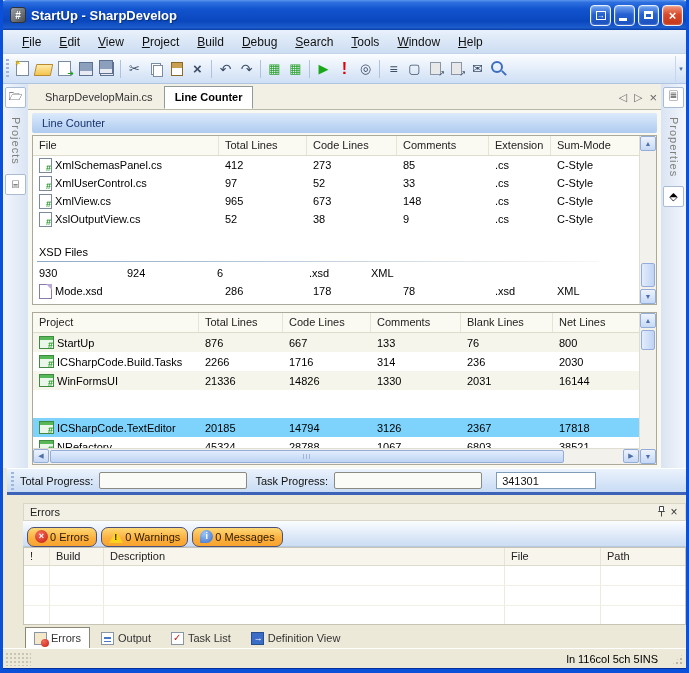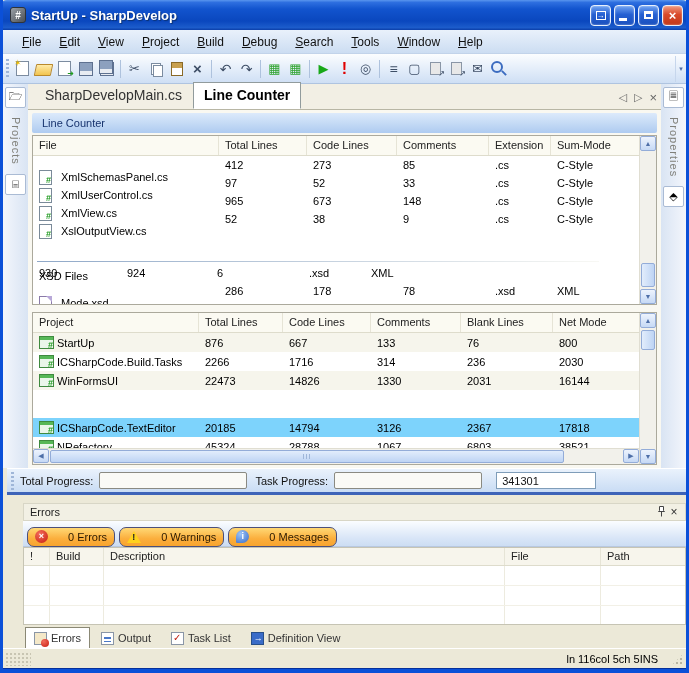--- a/index.html
+++ b/index.html
@@ -70,21 +70,21 @@
   
   .main{position:absolute;left:0;top:84px;width:683px;height:384px;display:flex;}
   .side-strip{width:25px;background:linear-gradient(90deg,#F3F6FC,#D9E4F3);display:flex;flex-direction:column;align-items:center;}
   .side-strip.right{background:linear-gradient(270deg,#F3F6FC,#D9E4F3);}
   .side-icon{width:21px;height:21px;margin:3px 0;border:1px solid #AABBD4;border-radius:2px;
     background:#fff;display:flex;align-items:center;justify-content:center;font-size:11px;}
   .vlabel{writing-mode:vertical-rl;font-size:11px;color:#80807A;margin:6px 0;letter-spacing:1px;}
   .center{flex:1;display:flex;flex-direction:column;background:#F9F8F1;min-width:0;}
   
   .tabstrip{height:26px;background:#F2EFE4;border-bottom:1px solid #B8B6A4;display:flex;align-items:flex-end;padding-left:6px;}
-  .doc-tab{padding:4px 10px 5px;font-size:14px;color:#333;border:1px solid transparent;}
+  .doc-tab{padding:4px 10px 5px;font-size:11px;color:#333;border:1px solid transparent;}
   .doc-tab.active{background:#FFFFFF;border:1px solid #919B9C;border-bottom:1px solid #fff;font-weight:bold;color:#000;}
   .tabnav{margin-left:auto;display:flex;align-items:center;padding:0 4px 4px 0;color:#666;font-size:11px;gap:7px;}
   .tabnav span{cursor:default;}
   [data-name="tab-scroll-left-icon"]::before{content:"◁";}
   [data-name="tab-scroll-right-icon"]::before{content:"▷";}
   [data-name="tab-close-icon"]::before{content:"×";font-size:13px;}
   
   .lc-header{margin:3px 4px 2px;height:20px;border-radius:2px;
     background:linear-gradient(180deg,#DCEAFB,#AECBF0);display:flex;align-items:center;
     padding-left:10px;font-size:11px;color:#17336E;}
@@ -104,21 +104,21 @@
   .t2 .hcell:nth-of-type(1){flex:1;}
   .t2 .hcell:nth-of-type(2){width:84px;}
   .t2 .hcell:nth-of-type(3){width:88px;}
   .t2 .hcell:nth-of-type(4){width:90px;}
   .t2 .hcell:nth-of-type(5){width:92px;}
   .t2 .hcell:nth-of-type(6){width:86px;border-right:none;}
   .rows{flex:1;overflow:hidden;position:relative;}
   .row{display:flex;height:18px;align-items:center;font-size:11px;color:#000;}
   .t2 .row{height:19px;}
   .row .c{overflow:hidden;white-space:nowrap;padding-left:6px;}
-  .t1 .c.c1{flex:1;display:flex;align-items:center;gap:9px;margin-top:24px;}
+  .t1 .c.c1{flex:1;display:flex;align-items:center;gap:3px;}
   .t1 .c.c2{width:88px;}.t1 .c.c3{width:90px;}.t1 .c.c4{width:92px;}.t1 .c.c5{width:62px;}.t1 .c.c6{width:88px;}
   .t2 .c.c1{flex:1;display:flex;align-items:center;gap:3px;}
   .t2 .c.c2{width:84px;}.t2 .c.c3{width:88px;}.t2 .c.c4{width:90px;}.t2 .c.c5{width:92px;}.t2 .c.c6{width:86px;}
   .row.shaded{background:#F6F5EC;}
   .row.selected{background:#7dd3fc;margin-top:28px;}
   .row.spacer{height:13px;}
   .row.group{height:23px;font-weight:normal;position:relative;align-items:flex-start;padding-top:5px;}
   .row.group::after{content:"";position:absolute;left:4px;right:40px;bottom:2px;height:1px;
     background:linear-gradient(90deg,#8FA8C8,#F8F8F4);}
   
@@ -157,21 +157,21 @@
   .counter-box{width:100px;height:17px;background:#fff;border:1px solid #7F9DB9;font-size:11px;padding:2px 5px;margin-left:6px;}
   
   .errors-panel{position:absolute;left:20px;top:503px;width:663px;height:144px;background:#ECE9D8;}
   .ep-header{height:18px;display:flex;align-items:center;font-size:11px;color:#222;
     background:#F2F0E4;border:1px solid #D8D6C6;padding:0 4px 0 6px;}
   .ep-header .sp{flex:1;}
   .pin-icon{width:12px;text-align:center;color:#333;font-size:11px;}
   .ep-close{width:14px;text-align:center;color:#333;font-size:12px;}
   .ep-toolbar{height:26px;background:linear-gradient(180deg,#FBFDFF,#D8E5F7 70%,#CCDDF3);
     border-bottom:1px solid #B8C8E0;display:flex;align-items:center;padding-left:4px;gap:4px;}
-  .filter-btn{height:20px;display:flex;align-items:center;gap:20px;padding:0 7px;font-size:11px;color:#2A1A00;
+  .filter-btn{height:20px;display:flex;align-items:center;gap:2px;padding:0 7px;font-size:11px;color:#2A1A00;
     background:linear-gradient(180deg,#FFD875,#FBAE3C 60%,#F8A42E);border:1px solid #4B4F7A;border-radius:7px;margin-top:6px;}
   .badge{width:13px;height:13px;flex:none;position:relative;}
   [data-name="error-badge-icon"]{background:radial-gradient(circle at 35% 30%,#F26A5A,#C81E10);border-radius:50%;
     color:#fff;font-size:9px;font-weight:bold;text-align:center;line-height:13px;}
   [data-name="error-badge-icon"]::after{content:"×";}
   [data-name="warning-badge-icon"]{width:0;height:0;border-left:7px solid transparent;border-right:7px solid transparent;
     border-bottom:12px solid #FFD21E;}
   [data-name="warning-badge-icon"]::after{content:"!";position:absolute;left:-2px;top:1px;font-size:9px;font-weight:bold;color:#222;}
   [data-name="message-badge-icon"]{background:radial-gradient(circle at 35% 30%,#9CC4F8,#3A6CC8);border-radius:50% 50% 50% 10%;
     color:#fff;font-size:9px;font-weight:bold;text-align:center;line-height:13px;}
@@ -459,21 +459,21 @@
 
       <div class="tableframe t2" data-name="projects-table">
         <div class="tmain">
           <div class="hdr" data-name="projects-table-header">
 
           <span class="hcell" data-name="column-header">Project</span>
               <span class="hcell" data-name="column-header">Total Lines</span>
               <span class="hcell" data-name="column-header">Code Lines</span>
               <span class="hcell" data-name="column-header">Comments</span>
               <span class="hcell" data-name="column-header">Blank Lines</span>
-              <span class="hcell" data-name="column-header">Net Mode</span>
+              <span class="hcell" data-name="column-header">Net Lines</span>
             </div>
           <div class="rows" data-name="projects-table-rows">
 
 
               <div class="row shaded" data-name="table-row">
                 <span class="c c1">
                   <span class="fic" data-name="project-icon"></span>
                   <span data-name="project-name">StartUp</span>
                 </span>
                 <span class="c c2" data-name="total-lines-cell">876</span>
@@ -493,21 +493,21 @@
                 <span class="c c4" data-name="comments-cell">314</span>
                 <span class="c c5" data-name="blank-lines-cell">236</span>
                 <span class="c c6" data-name="net-lines-cell">2030</span>
               </div>
 
               <div class="row shaded" data-name="table-row">
                 <span class="c c1">
                   <span class="fic" data-name="project-icon"></span>
                   <span data-name="project-name">WinFormsUI</span>
                 </span>
-                <span class="c c2" data-name="total-lines-cell">22473</span>
+                <span class="c c2" data-name="total-lines-cell">21336</span>
                 <span class="c c3" data-name="code-lines-cell">14826</span>
                 <span class="c c4" data-name="comments-cell">1330</span>
                 <span class="c c5" data-name="blank-lines-cell">2031</span>
                 <span class="c c6" data-name="net-lines-cell">16144</span>
               </div>
 
               <div class="row selected" data-name="table-row">
                 <span class="c c1">
                   <span class="fic" data-name="project-icon"></span>
                   <span data-name="project-name">ICSharpCode.TextEditor</span>

